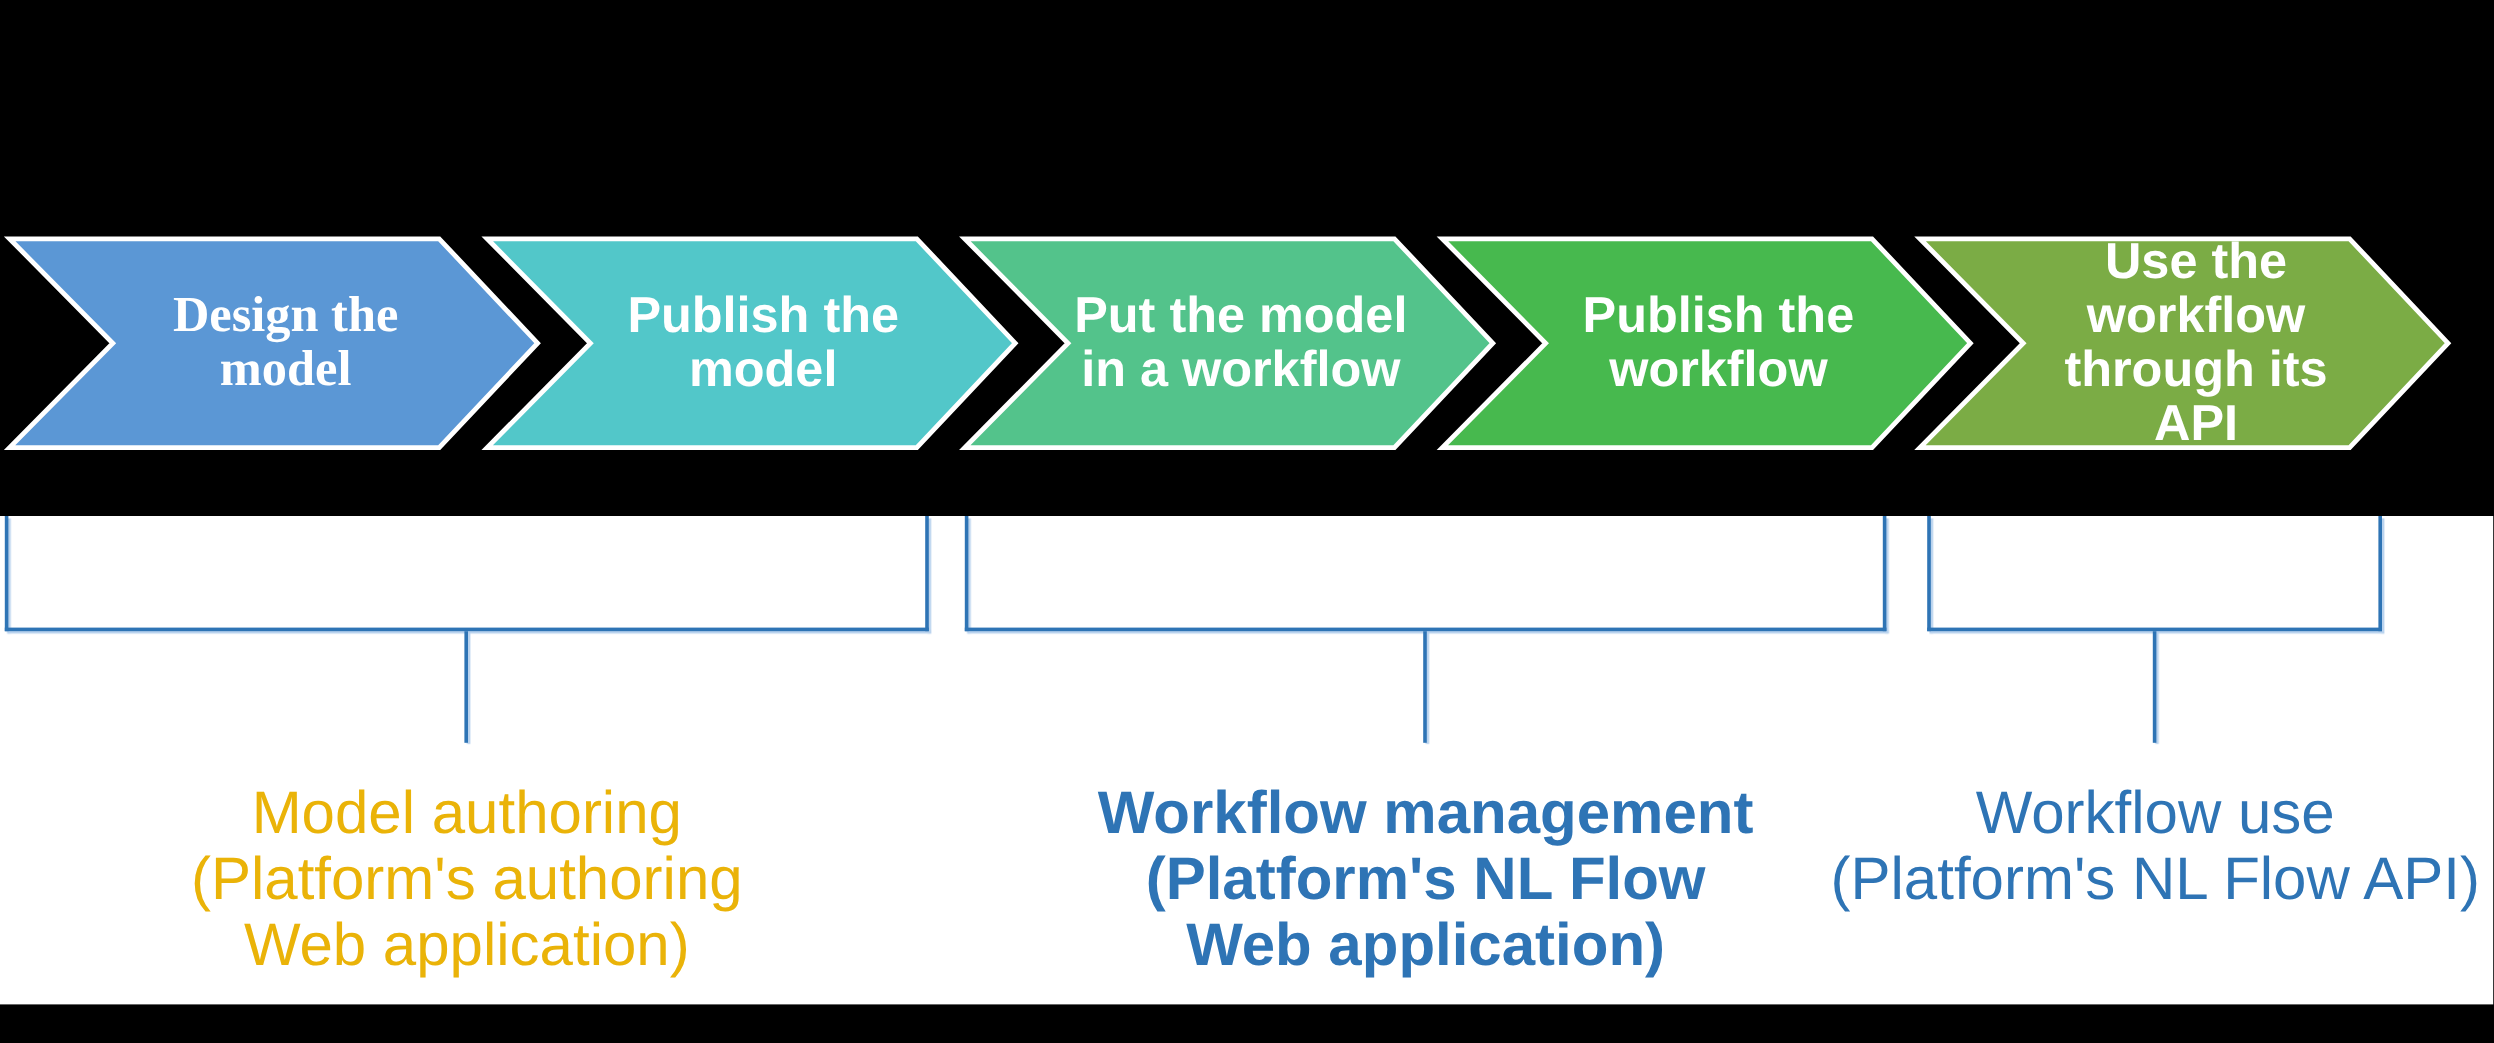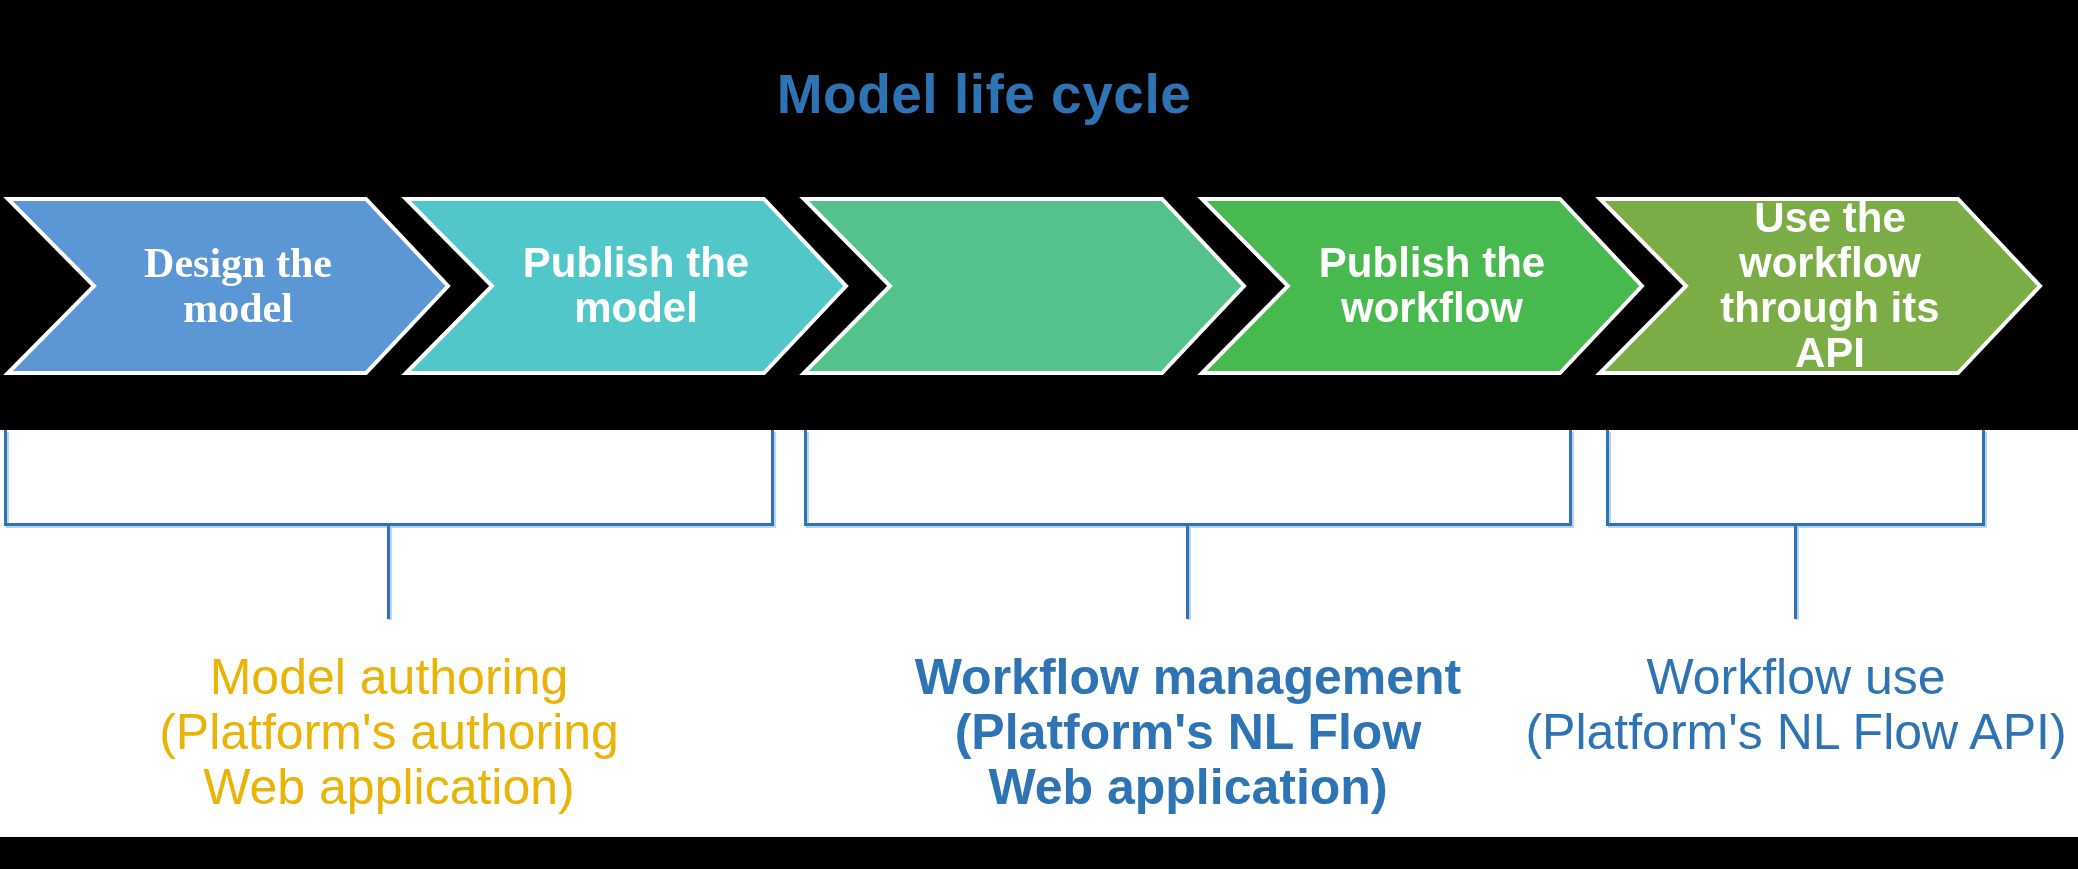--- a/index.html
+++ b/index.html
@@ -92,34 +92,35 @@
   }
   .g1 { left: 49px; }
   .g2 { left: 848px; font-weight: bold; }
   .g3 { left: 1456px; }
 </style>
 </head>
 <body>
 
 <div class="canvas">
 
-  <div class="title" style="color: rgb(46, 116, 181);">Model life cycle</div>
 
   <svg class="chevron-svg" id="chevrons" width="2078" height="180" viewBox="0 0 2078 180">
       <polygon points="8,3 366,3 448,90 366,177 8,177 94,90" fill="#5B97D5" stroke="#ffffff" stroke-width="4"></polygon>
       <polygon points="406,3 764,3 846,90 764,177 406,177 492,90" fill="#52C7C9" stroke="#ffffff" stroke-width="4"></polygon>
       <polygon points="804,3 1162,3 1244,90 1162,177 804,177 890,90" fill="#53C38B" stroke="#ffffff" stroke-width="4"></polygon>
       <polygon points="1202,3 1560,3 1642,90 1560,177 1202,177 1288,90" fill="#47B94E" stroke="#ffffff" stroke-width="4"></polygon>
       <polygon points="1600,3 1958,3 2040,90 1958,177 1600,177 1686,90" fill="#7BAC45" stroke="#ffffff" stroke-width="4"></polygon>
     </svg>
 
   <div class="chev-label s0">Design the
 model</div>
   <div class="chev-label s1">Publish the
 model</div>
+  <div class="chev-label s2">Put the model
+in a workflow</div>
   <div class="chev-label s3">Publish the
 workflow</div>
   <div class="chev-label s4">Use the
 workflow
 through its
 API</div>
 
   <div class="white-band"></div>
 
   <div class="bracket b1" style="border-color: rgb(46, 116, 181);"></div>

